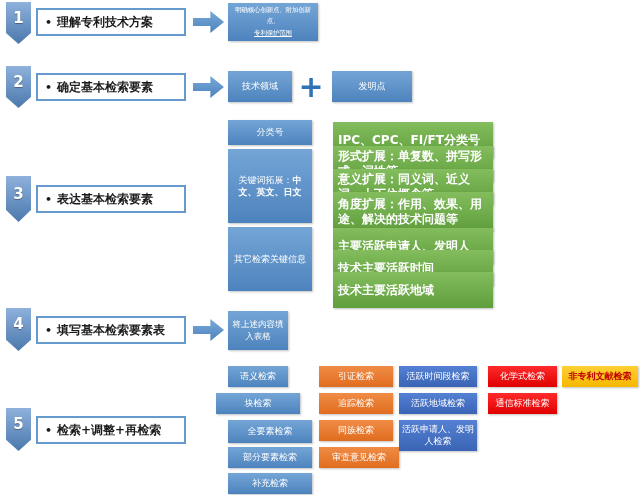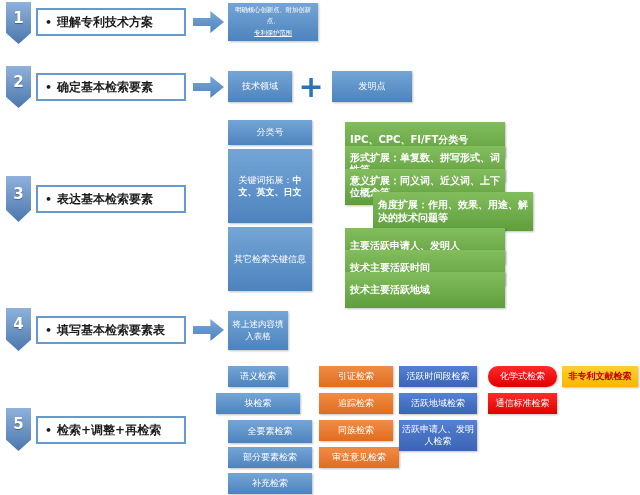--- a/index.html
+++ b/index.html
@@ -24,23 +24,23 @@
            background:linear-gradient(180deg,#79a9d9,#4d83bd);
            clip-path:polygon(0 32%,56% 32%,56% 0,100% 50%,56% 100%,56% 68%,0 68%); }
 
   .bbox { position:absolute;
           background:linear-gradient(180deg,#74a5d6 0%,#4d83bd 100%);
           color:#fff; display:flex; align-items:center; justify-content:center;
           text-align:center; font-size:9px; line-height:1.35; padding:2px 3px;
           box-shadow:1px 1px 2px rgba(0,0,0,.25); }
   .s1box { font-size:6.5px; letter-spacing:-0.2px; line-height:1.7; }
 
-  .gbox { position:absolute; left:345px; width:160px;
+  .gbox { position:absolute; left:333px; width:160px;
           background:linear-gradient(180deg,#83bd5d 0%,#5f9e3c 100%);
-          color:#fff; font-weight:bold; font-size:10px; line-height:1.25;
+          color:#fff; font-weight:bold; font-size:12px; line-height:1.25;
           display:flex; align-items:center; padding:18px 5px; text-align:left;
           box-shadow:1px 1px 2px rgba(0,0,0,.25); }
 
   .sbox { position:absolute; color:#fff; font-size:9px; line-height:1.25;
           display:flex; align-items:center; justify-content:center;
           text-align:center; padding:2px; box-shadow:1px 1px 2px rgba(0,0,0,.25); }
   .orange { background:linear-gradient(180deg,#f08c46,#e06d1f); }
   .dblue  { background:linear-gradient(180deg,#5581d4,#3a64b4); }
   .red    { background:linear-gradient(180deg,#ff2a2a,#e00000); }
   .yellow { background:linear-gradient(180deg,#ffcf33,#f5b800); color:#c00000; font-weight:bold; }
@@ -93,21 +93,21 @@
   <div class="bbox" style="left:228px;top:120px;width:84px;height:25px;">分类号</div>
   <div class="gbox" style="top:122px;height:20px;">IPC、CPC、FI/FT分类号</div>
 
   <div class="bbox" style="left:228px;top:149px;width:84px;height:74px;">
     <div>
       <span>关键词拓展：</span><span class="em">中文、英文、日文</span>
     </div>
   </div>
   <div class="gbox" style="top:146px;height:20px;">形式扩展：单复数、拼写形式、词性等</div>
   <div class="gbox" style="top:169px;height:20px;">意义扩展：同义词、近义词、上下位概念等</div>
-  <div class="gbox" style="top:192px;height:39px;margin-left:28px;">角度扩展：作用、效果、用途、解决的技术问题等</div>
+  <div class="gbox" style="top:192px;height:39px;">角度扩展：作用、效果、用途、解决的技术问题等</div>
 
   <div class="bbox" style="left:228px;top:227px;width:84px;height:64px;">其它检索关键信息</div>
   <div class="gbox" style="top:228px;height:18px;">主要活跃申请人、发明人</div>
   <div class="gbox" style="top:250px;height:31px;">技术主要活跃时间</div>
   <div class="gbox" style="top:272px;height:18px;">技术主要活跃地域</div>
 
   <div class="chev" style="top:308px;height:43px;">
     <span>4</span>
   </div>
   <div class="stepbox" style="top:316px;">
@@ -133,18 +133,18 @@
 
   <div class="sbox orange" style="left:319px;top:366px;width:74px;height:21px;">引证检索</div>
   <div class="sbox orange" style="left:319px;top:393px;width:74px;height:21px;">追踪检索</div>
   <div class="sbox orange" style="left:319px;top:420px;width:74px;height:21px;">同族检索</div>
   <div class="sbox orange" style="left:319px;top:447px;width:80px;height:21px;">审查意见检索</div>
 
   <div class="sbox dblue" style="left:399px;top:366px;width:78px;height:21px;">活跃时间段检索</div>
   <div class="sbox dblue" style="left:399px;top:393px;width:78px;height:21px;">活跃地域检索</div>
   <div class="sbox dblue" style="left:399px;top:420px;width:78px;height:31px;">活跃申请人、发明人检索</div>
 
-  <div class="sbox red" style="left:488px;top:366px;width:69px;height:21px;border-radius:10px;">化学式检索</div>
+  <div class="sbox red" style="left:488px;top:366px;width:69px;height:21px;">化学式检索</div>
   <div class="sbox red" style="left:488px;top:393px;width:69px;height:21px;">通信标准检索</div>
 
   <div class="sbox yellow" style="left:562px;top:366px;width:76px;height:21px;">非专利文献检索</div>
 
 </div>
 
 </body></html>

